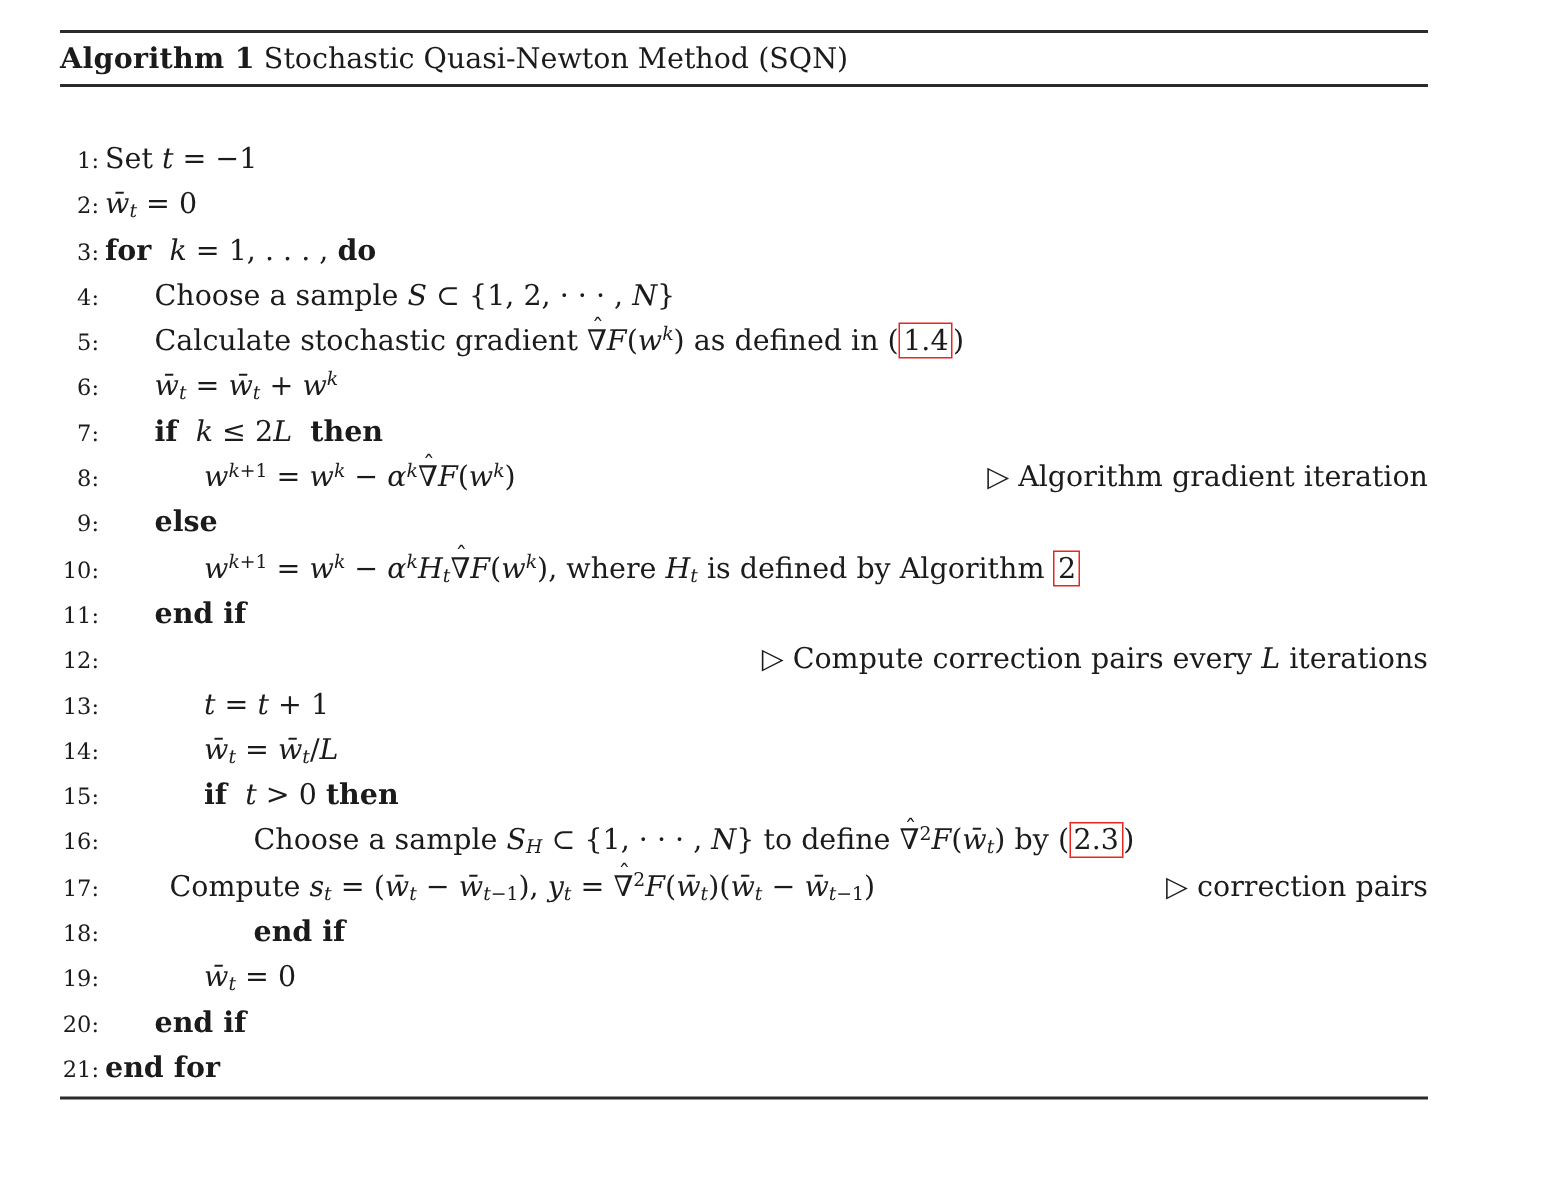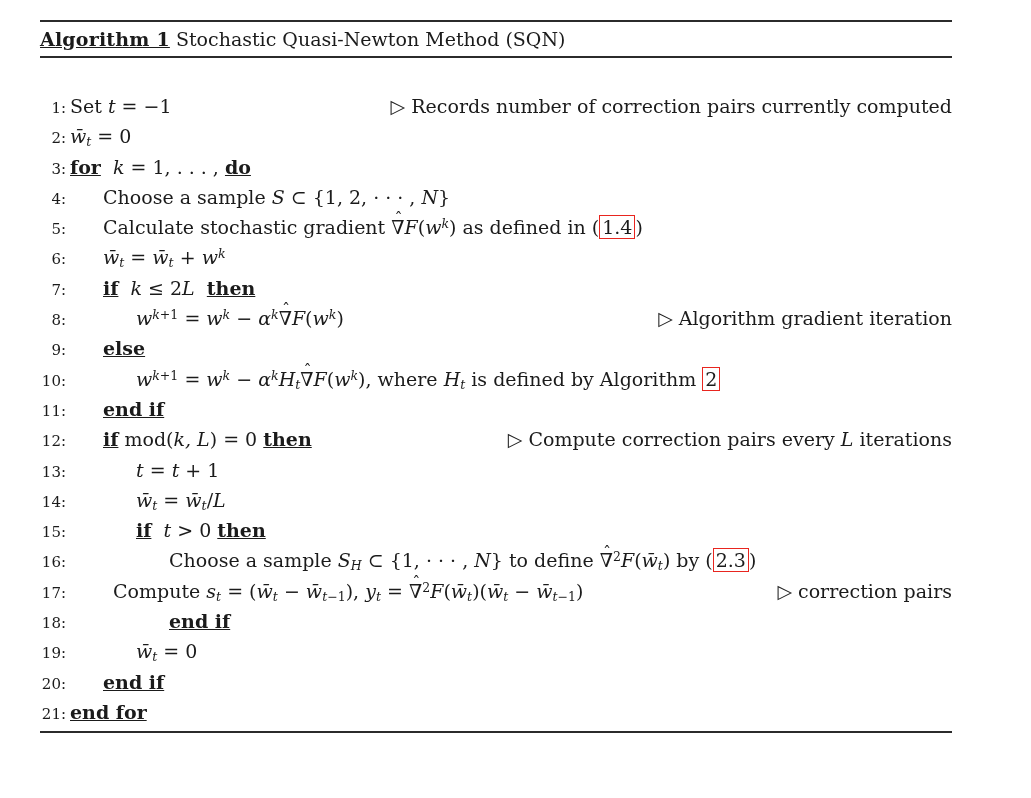--- a/index.html
+++ b/index.html
@@ -17,36 +17,35 @@
   .num{flex:none;width:26px;text-align:right;font-size:15px;}
   .content{flex:none;}
   .comment{margin-left:auto;flex:none;}
   sup{font-size:0.66em;vertical-align:0.5em;line-height:0;}
   sub{font-size:0.66em;vertical-align:-0.22em;line-height:0;}
   .refbox{border:1.5px solid var(--ref-red,#e8251f);padding:0 2px;cursor:pointer;}
   .hat{position:relative;display:inline-block;font-style:normal;}
   .hat .caret{position:absolute;left:55%;top:-0.42em;transform:translateX(-50%);
               font-size:0.85em;font-style:normal;}
   i{font-style:italic;}
-  b{font-weight:bold;text-decoration:underline;}
+  b{font-weight:bold;}
 </style>
 </head>
 <body>
 
 <div class="doc">
   <hr class="rule heavy">
   <div class="title-row">
     <b>Algorithm 1</b><span> Stochastic Quasi-Newton Method (SQN)</span>
   </div>
   <hr class="rule light">
   <div class="algo-body">
       <div class="line">
     <span class="num">1:</span>
     <span class="content" style="margin-left: 4px;">Set <i>t</i> = −1</span>
-    <span class="comment" style="">▷ Records number of correction pairs currently computed</span>
   </div>
       <div class="line">
     <span class="num">2:</span>
     <span class="content" style="margin-left: 4px;"><i>w̄</i><sub><i>t</i></sub> = 0</span>
 
   </div>
       <div class="line">
     <span class="num">3:</span>
     <span class="content" style="margin-left: 4px;"><b>for</b> &nbsp;<i>k</i> = 1, . . . , <b>do</b></span>
 
@@ -86,21 +85,20 @@
     <span class="content" style="margin-left: 70px;"><i>w</i><sup><i>k</i>+1</sup> = <i>w</i><sup><i>k</i></sup> − <i>α</i><sup><i>k</i></sup><i>H</i><sub><i>t</i></sub><span class="hat">∇<span class="caret">ˆ</span></span><i>F</i>(<i>w</i><sup><i>k</i></sup>), where <i>H</i><sub><i>t</i></sub> is defined by Algorithm <span class="refbox">2</span></span>
 
   </div>
       <div class="line">
     <span class="num">11:</span>
     <span class="content" style="margin-left: 37px;"><b>end if</b></span>
 
   </div>
       <div class="line">
     <span class="num">12:</span>
-    <span class="content" style="margin-left: 37px;"><b>if</b> mod(<i>k, L</i>) = 0 <b>then</b></span>
     <span class="comment" style="">▷ Compute correction pairs every <i>L</i> iterations</span>
   </div>
       <div class="line">
     <span class="num">13:</span>
     <span class="content" style="margin-left: 70px;"><i>t</i> = <i>t</i> + 1</span>
 
   </div>
       <div class="line">
     <span class="num">14:</span>
     <span class="content" style="margin-left: 70px;"><i>w̄</i><sub><i>t</i></sub> = <i>w̄</i><sub><i>t</i></sub>/<i>L</i></span>

